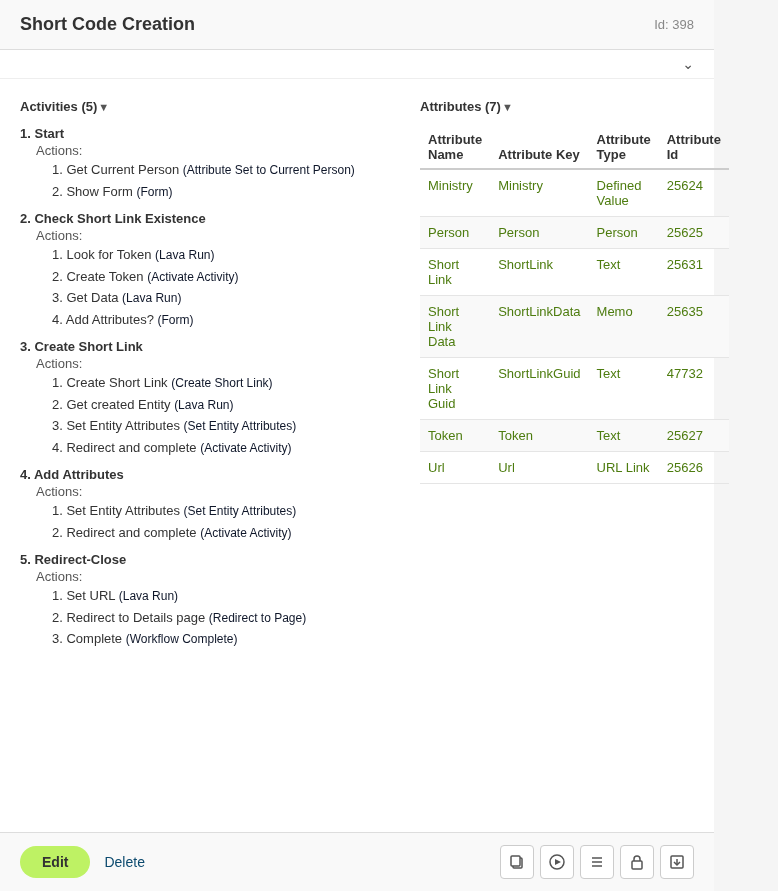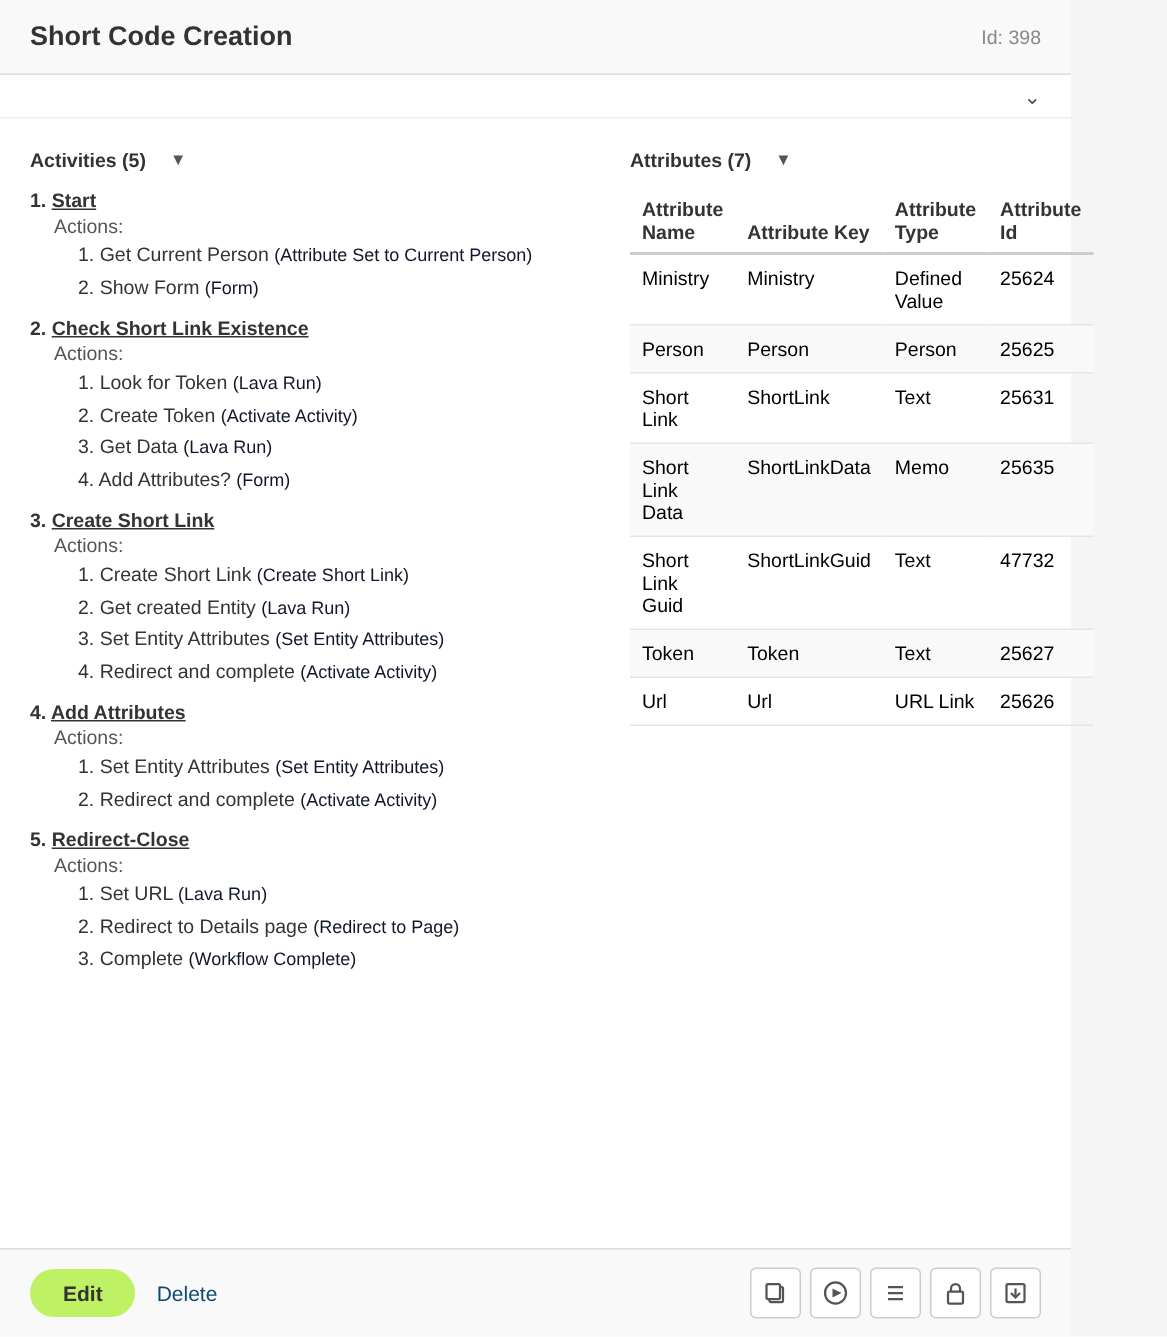--- a/index.html
+++ b/index.html
@@ -66,21 +66,21 @@
       max-width: 380px;
     }
 
     .section-header {
       font-size: 13px;
       font-weight: 600;
       color: #333;
       margin-bottom: 12px;
       display: flex;
       align-items: center;
-      gap: 16px;
+      gap: 1px;
     }
     .section-header .dropdown-icon {
       font-size: 11px;
       color: #555;
       cursor: pointer;
     }
 
     .activities-list {
       list-style: none;
       padding: 0;
@@ -93,21 +93,20 @@
     .activity-number {
       font-weight: 700;
       color: #333;
       font-size: 13px;
     }
 
     .activity-name {
       font-weight: 700;
       color: #333;
       font-size: 13px;
-      text-decoration: underline;
     }
 
     .actions-label {
       color: #555;
       margin-left: 16px;
       font-size: 13px;
       margin-top: 2px;
       margin-bottom: 2px;
     }
 
@@ -155,21 +154,21 @@
     .attributes-table tbody tr {
       border-bottom: 1px solid #e5e5e5;
     }
 
     .attributes-table tbody tr:nth-child(even) {
       background: #f9f9f9;
     }
 
     .attributes-table td {
       padding: 8px 8px;
-      color: #000000;
+      color: #4d7c0f;
       vertical-align: top;
     }
 
     
     .footer {
       border-top: 1px solid #ddd;
       background: #f9f9f9;
       padding: 12px 20px;
       display: flex;
       align-items: center;

